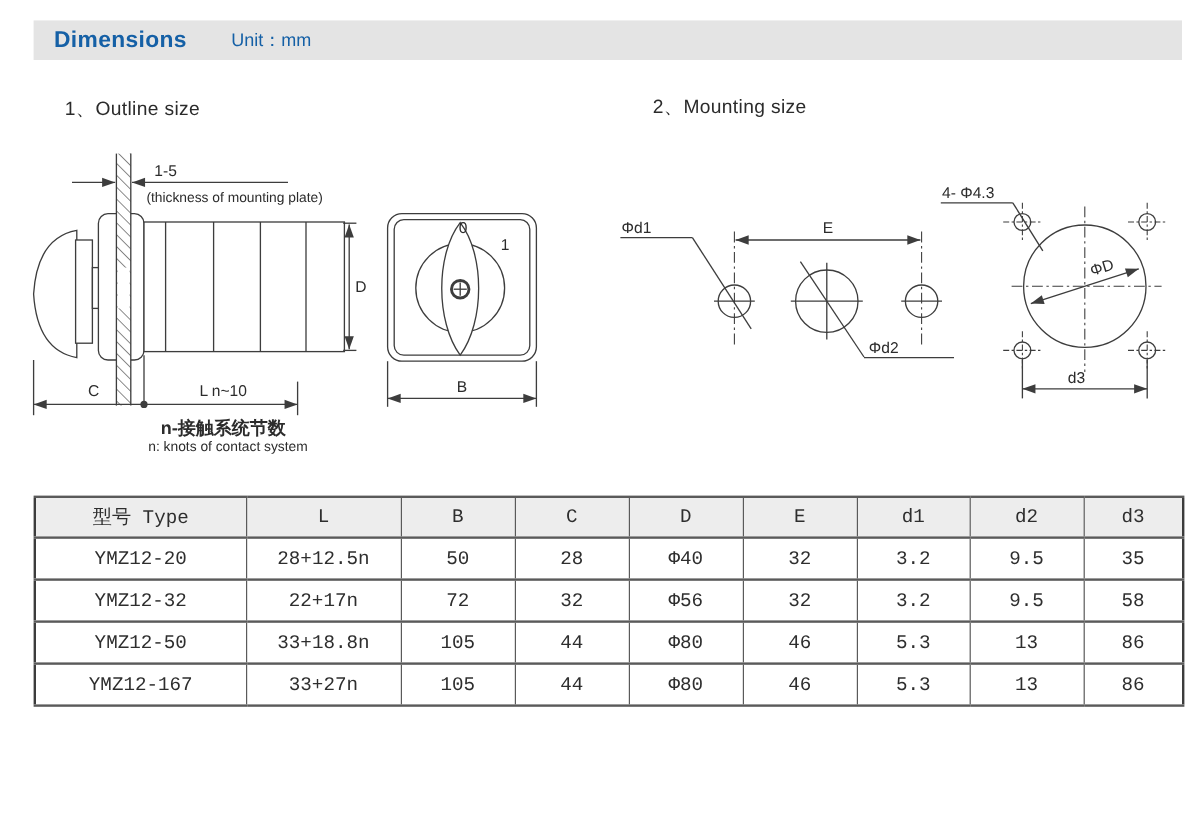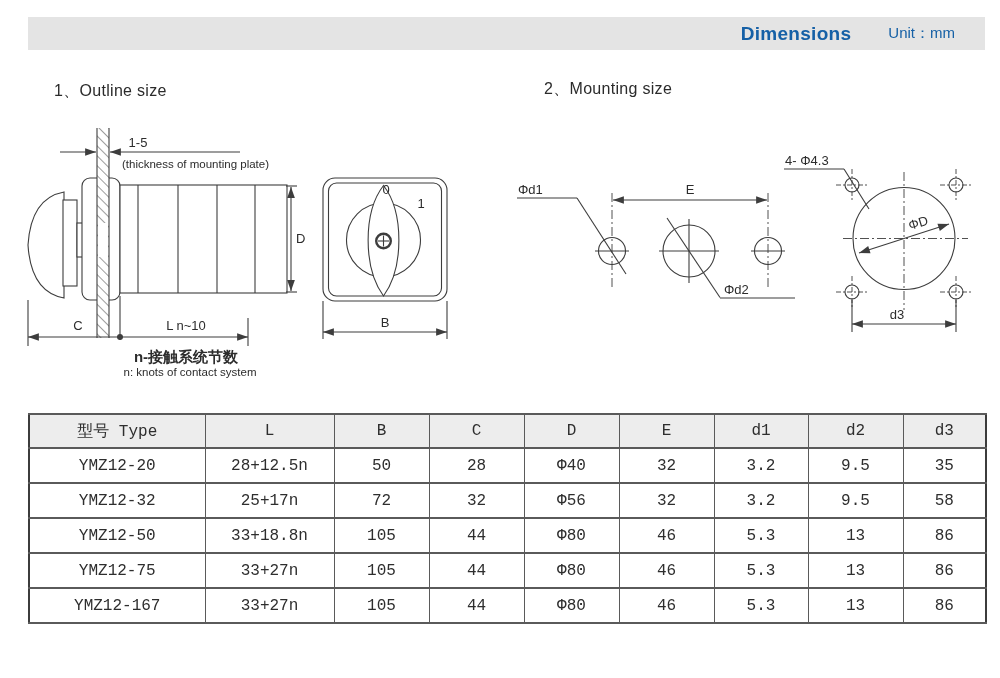--- a/index.html
+++ b/index.html
@@ -12,21 +12,21 @@
   }
   *{margin:0;padding:0;box-sizing:border-box;}
   html,body{background:#fff;}
   .page{
     position:relative;width:1000px;height:678px;background:#fff;overflow:hidden;
     font-family:"Liberation Sans","DejaVu Sans",sans-serif;color:var(--text);
   }
   
   .topbar{
     position:absolute;left:28px;top:17px;width:957px;height:33px;
-    background:var(--bar_bg);display:flex;align-items:center;justify-content:flex-end;
+    background:var(--bar_bg);display:flex;align-items:center;justify-content:flex-start;
     padding:0 30px 0 17px;
   }
   .topbar .title{font-size:19px;font-weight:bold;color:var(--accent_blue);letter-spacing:.3px;}
   .topbar .unit{font-size:15px;color:var(--accent_blue);margin-left:37px;}
   
   .sec-heading{position:absolute;font-size:16px;color:#2b2b2b;letter-spacing:.3px;margin-left:24px;}
   .sec1{left:30px;top:81px;}
   .sec2{left:520px;top:79px;}
   
   .drawings{position:absolute;left:0;top:60px;width:1000px;height:350px;}
@@ -229,52 +229,41 @@
         <td>50</td>
         <td>28</td>
         <td>Φ40</td>
         <td>32</td>
         <td>3.2</td>
         <td>9.5</td>
         <td>35</td>
       </tr>
       <tr>
         <td>YMZ12-32</td>
-        <td>25+17n</td>
+        <td>22+17n</td>
         <td>72</td>
         <td>32</td>
         <td>Φ56</td>
         <td>32</td>
         <td>3.2</td>
         <td>9.5</td>
         <td>58</td>
       </tr>
       <tr>
         <td>YMZ12-50</td>
         <td>33+18.8n</td>
         <td>105</td>
         <td>44</td>
         <td>Φ80</td>
         <td>46</td>
         <td>5.3</td>
         <td>13</td>
         <td>86</td>
       </tr>
       <tr>
-        <td>YMZ12-75</td>
-        <td>33+27n</td>
-        <td>105</td>
-        <td>44</td>
-        <td>Φ80</td>
-        <td>46</td>
-        <td>5.3</td>
-        <td>13</td>
-        <td>86</td>
-      </tr>
-      <tr>
         <td>YMZ12-167</td>
         <td>33+27n</td>
         <td>105</td>
         <td>44</td>
         <td>Φ80</td>
         <td>46</td>
         <td>5.3</td>
         <td>13</td>
         <td>86</td>
       </tr>

